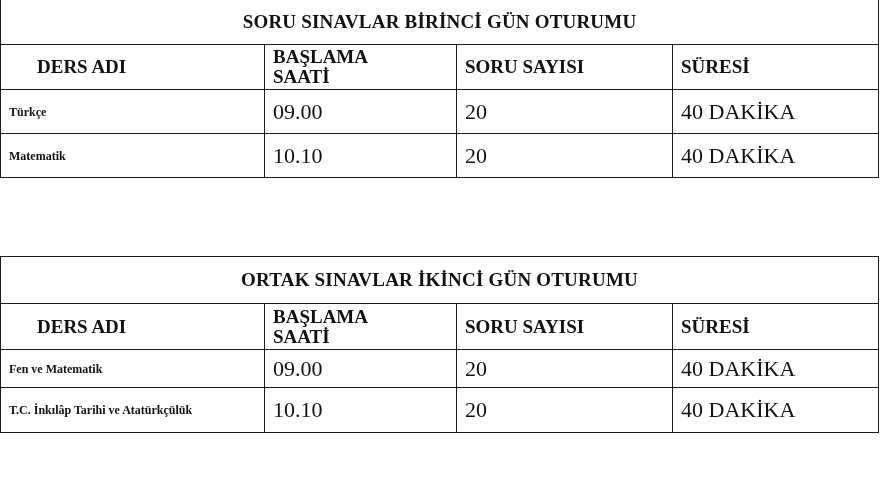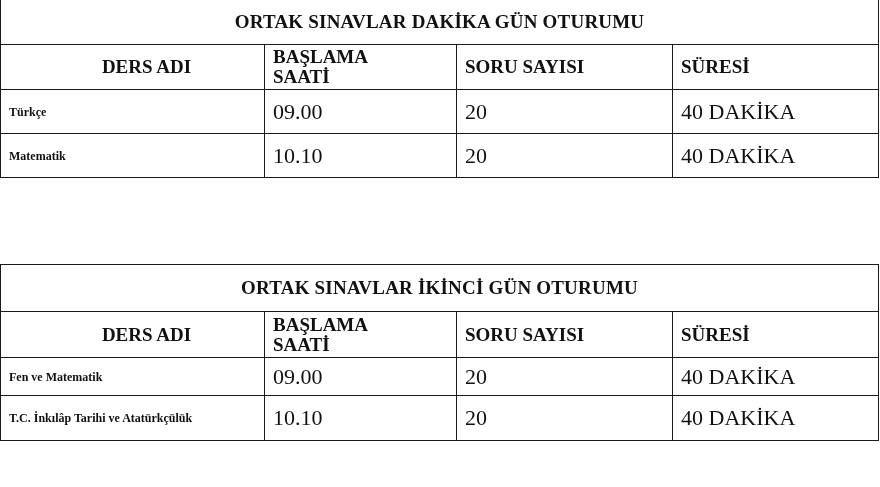--- a/index.html
+++ b/index.html
@@ -6,46 +6,46 @@
   body { width: 880px; height: 487px; position: relative; overflow: hidden;
          font-family: "Liberation Serif", "DejaVu Serif", serif; color: #111; }
   table.exam { position: absolute; left: 0; width: 878px; border-collapse: collapse; table-layout: fixed; }
   table.exam td { border: 1.5px solid #1a1a1a; padding: 0 8px; vertical-align: middle; }
   table.exam col.c1 { width: 264px; }
   table.exam col.c2 { width: 192px; }
   table.exam col.c3 { width: 216px; }
   table.exam col.c4 { width: 206px; }
   .title { text-align: center; font-weight: bold; font-size: 19px; letter-spacing: 0.2px; }
   .hdr { font-weight: bold; font-size: 19px; text-align: left; line-height: 20px; }
-  .hdr.left { text-align: center; padding-left: 36px; }
+  .hdr.left { text-align: left; padding-left: 36px; }
   .name { font-weight: bold; font-size: 12px; line-height: 20px; text-align: left; }
   .val { font-size: 22px; text-align: left; }
   #t1 { top: -2px; }
-  #t2 { top: 264px; }
+  #t2 { top: 256px; }
   #t1 tr.r-title { height: 46px; }
   #t1 tr.r-hdr { height: 45px; }
   #t1 tr.r-body { height: 44px; }
   #t2 tr.r-title { height: 47px; }
   #t2 tr.r-hdr { height: 46px; }
   #t2 tr.r-body.s { height: 38px; }
   #t2 tr.r-body.t { height: 45px; }
 </style>
 </head>
 <body>
 
 <table class="exam" id="t1">
   <colgroup>
       <col class="c1">
       <col class="c2">
       <col class="c3">
       <col class="c4">
     </colgroup>
   <tbody>
       <tr class="r-title">
-    <td colspan="4" class="title">ORTAK SINAVLAR  DAKİKA GÜN OTURUMU</td>
+    <td colspan="4" class="title">SORU SINAVLAR  BİRİNCİ GÜN OTURUMU</td>
   </tr>
   <tr class="r-hdr">
     <td class="hdr left">DERS ADI</td>
     <td class="hdr"><span style="display:inline-block;width:110px;">BAŞLAMA SAATİ</span></td>
     <td class="hdr">SORU SAYISI</td>
     <td class="hdr">SÜRESİ</td>
   </tr>
   <tr class="r-body">
     <td class="name">Türkçe</td>
     <td class="val">09.00</td>

